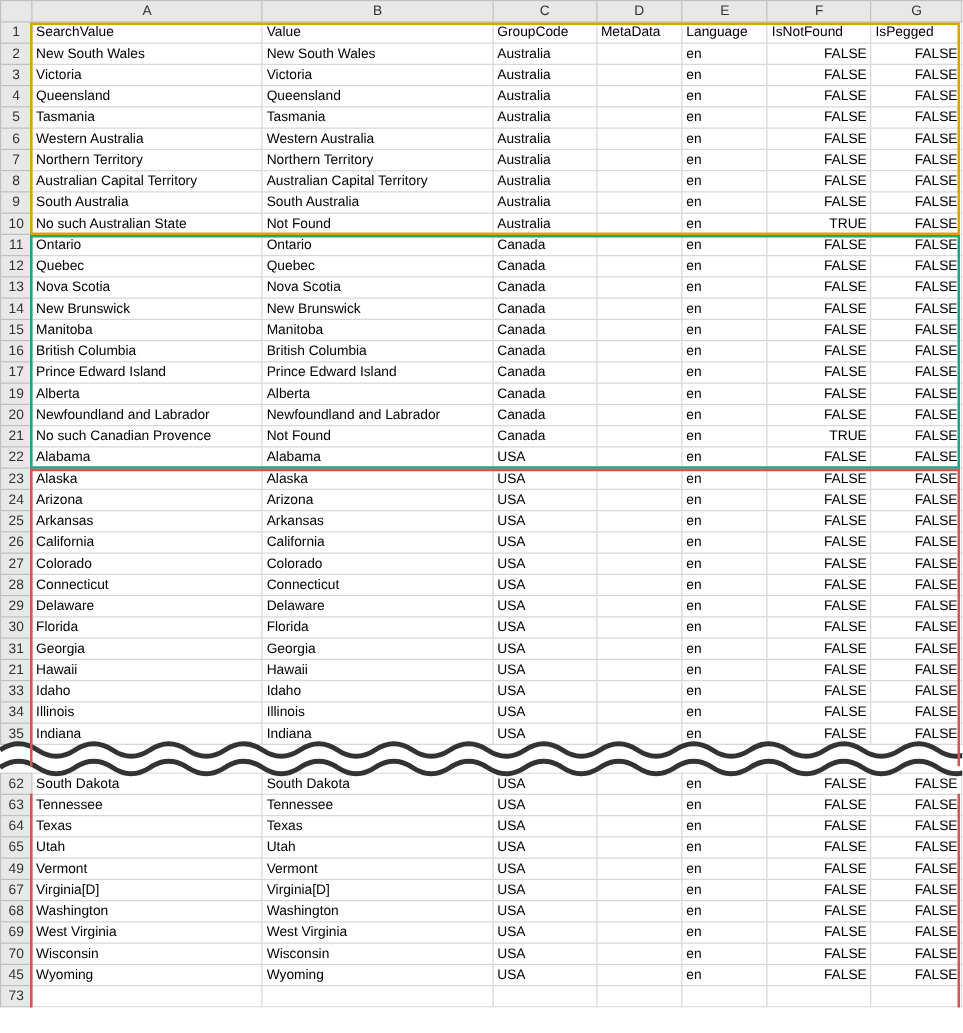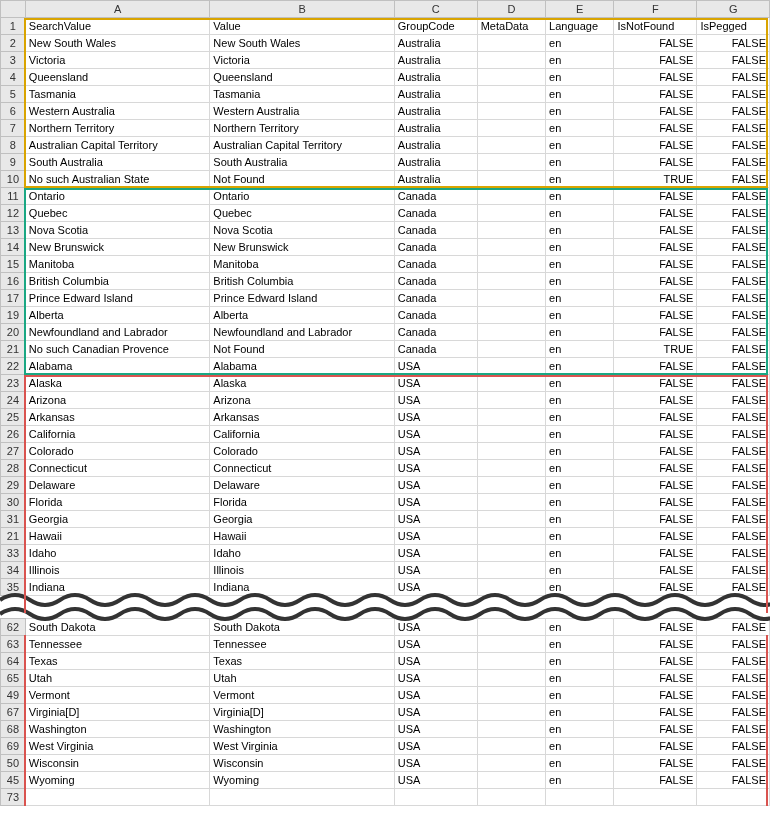--- a/index.html
+++ b/index.html
@@ -532,21 +532,21 @@
           <td class="rowhdr">69</td>
           <td class="cell">West Virginia</td>
           <td class="cell">West Virginia</td>
           <td class="cell">USA</td>
           <td class="cell"></td>
           <td class="cell">en</td>
           <td class="cell r">FALSE</td>
           <td class="cell r">FALSE</td>
         </tr>
         <tr>
-          <td class="rowhdr">50</td>
+          <td class="rowhdr">70</td>
           <td class="cell">Wisconsin</td>
           <td class="cell">Wisconsin</td>
           <td class="cell">USA</td>
           <td class="cell"></td>
           <td class="cell">en</td>
           <td class="cell r">FALSE</td>
           <td class="cell r">FALSE</td>
         </tr>
         <tr>
           <td class="rowhdr">45</td>

